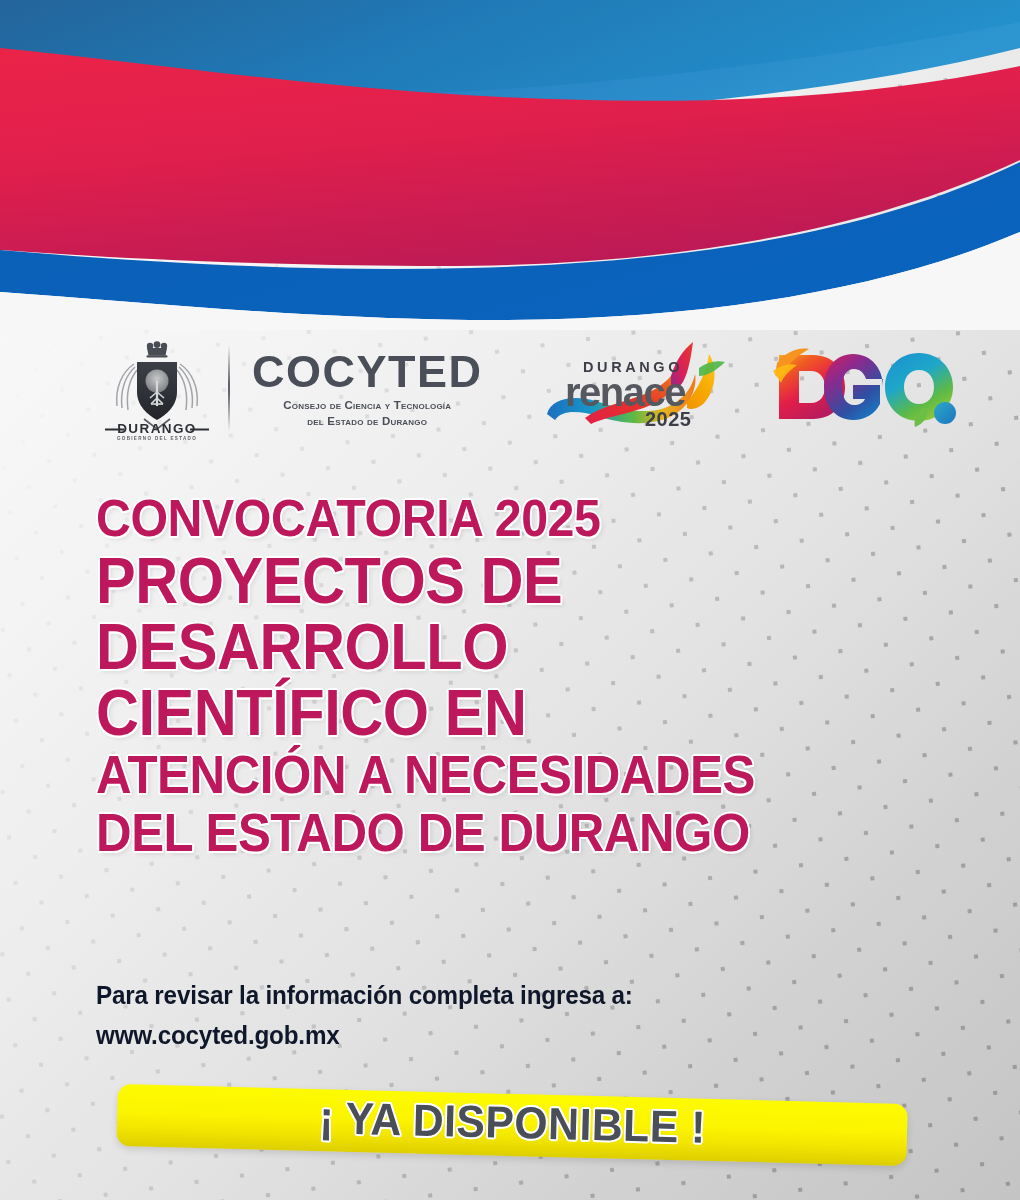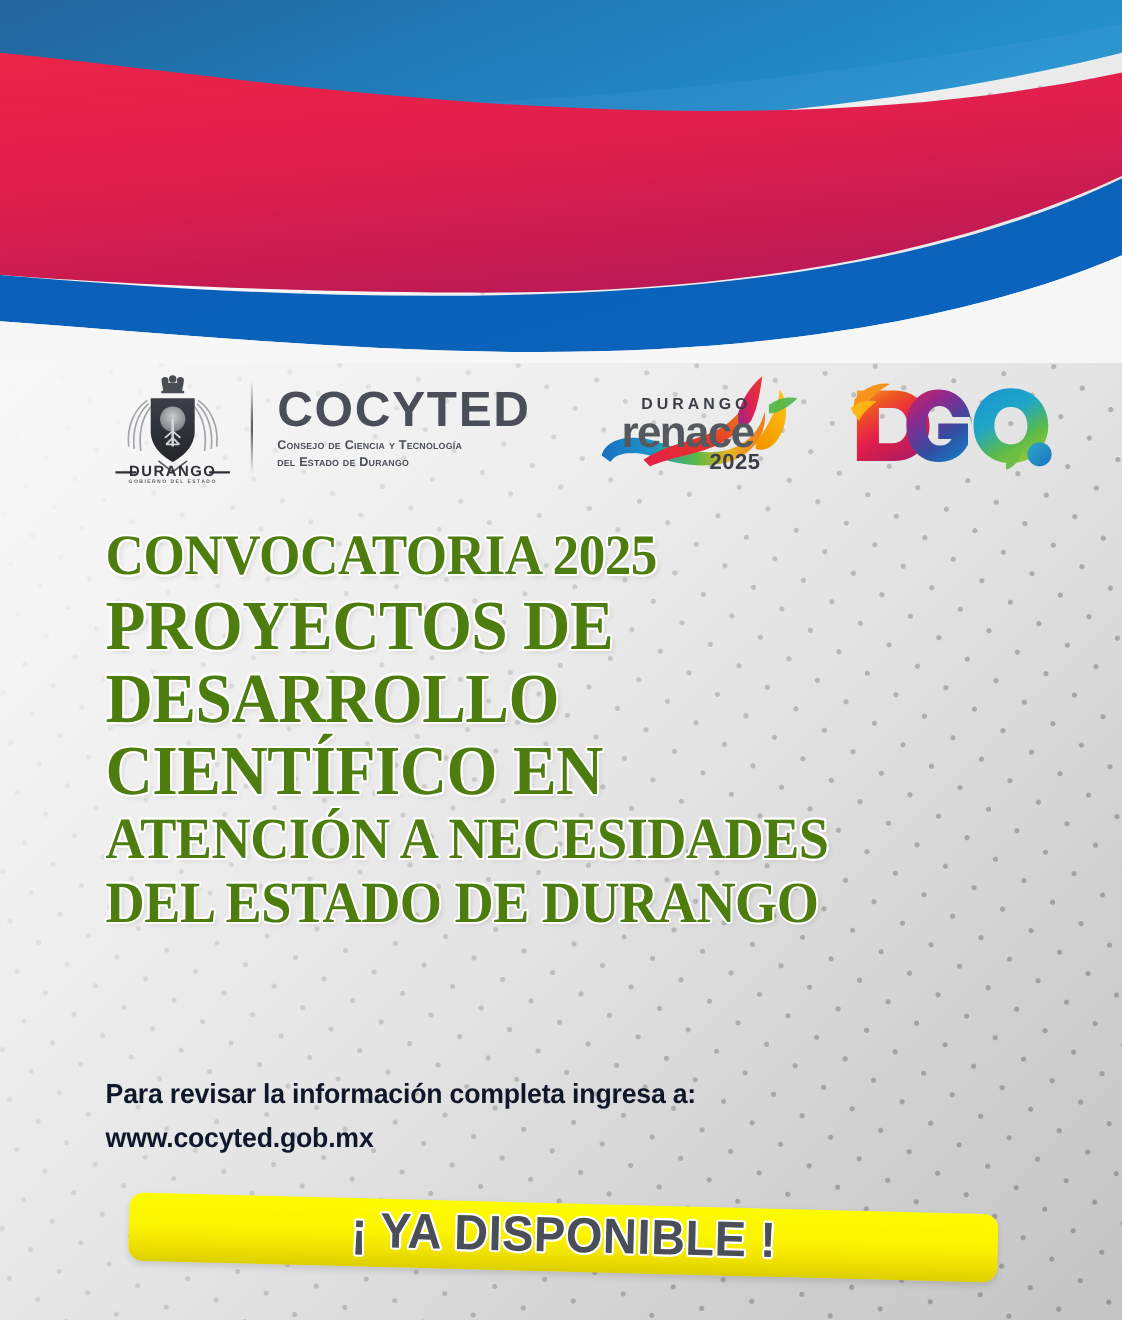--- a/index.html
+++ b/index.html
@@ -72,32 +72,33 @@
     color:#4a4e58;
     line-height:0.95;
     text-align:right;
   }
   .cocyted-sub {
     font-family:"Liberation Sans", sans-serif;
     font-weight:bold;
     font-size:11.5px;
     letter-spacing:0.2px;
     color:#4a4e58;
+    text-align:center;
     line-height:1.35;
     margin-top:5px;
     font-variant:small-caps;
   }
   .renace { flex:0 0 auto; margin-left:58px; width:186px; height:96px; position:relative; }
   .dgo { flex:0 0 auto; margin-left:40px; width:192px; height:86px; position:relative; }
 
   
   .headline {
-    position:absolute; left:96px; top:476px; width:860px;
-    color:#4d7c0f;
-    font-family:Liberation Serif, serif;
+    position:absolute; left:96px; top:488px; width:860px;
+    color:#be185d;
+    font-family:Liberation Sans, sans-serif;
     font-weight:bold;
     font-stretch:condensed;
     text-transform:uppercase;
     letter-spacing:-0.5px;
     -webkit-text-stroke:0px;
     text-shadow:
       2px 0 0 #fff, -2px 0 0 #fff, 0 2px 0 #fff, 0 -2px 0 #fff,
       1.5px 1.5px 0 #fff, -1.5px 1.5px 0 #fff, 1.5px -1.5px 0 #fff, -1.5px -1.5px 0 #fff,
       3px 3px 5px rgba(0,0,0,0.10);
   }

